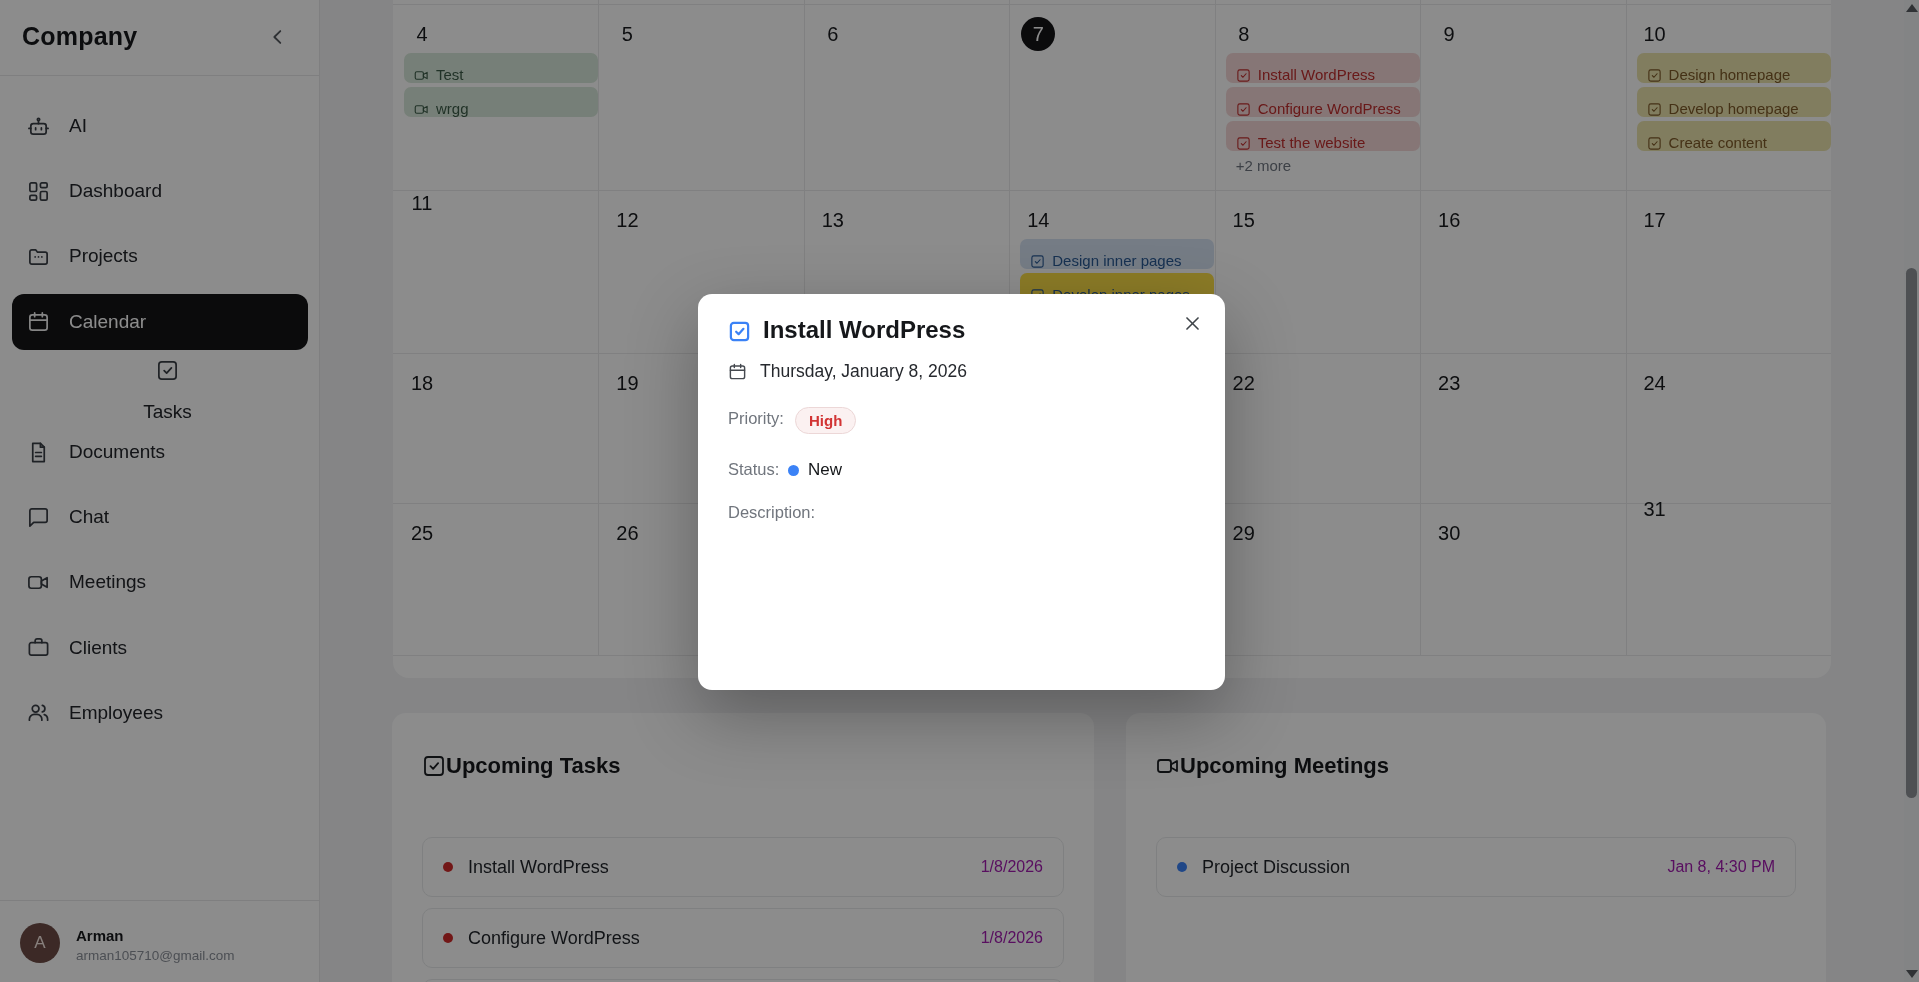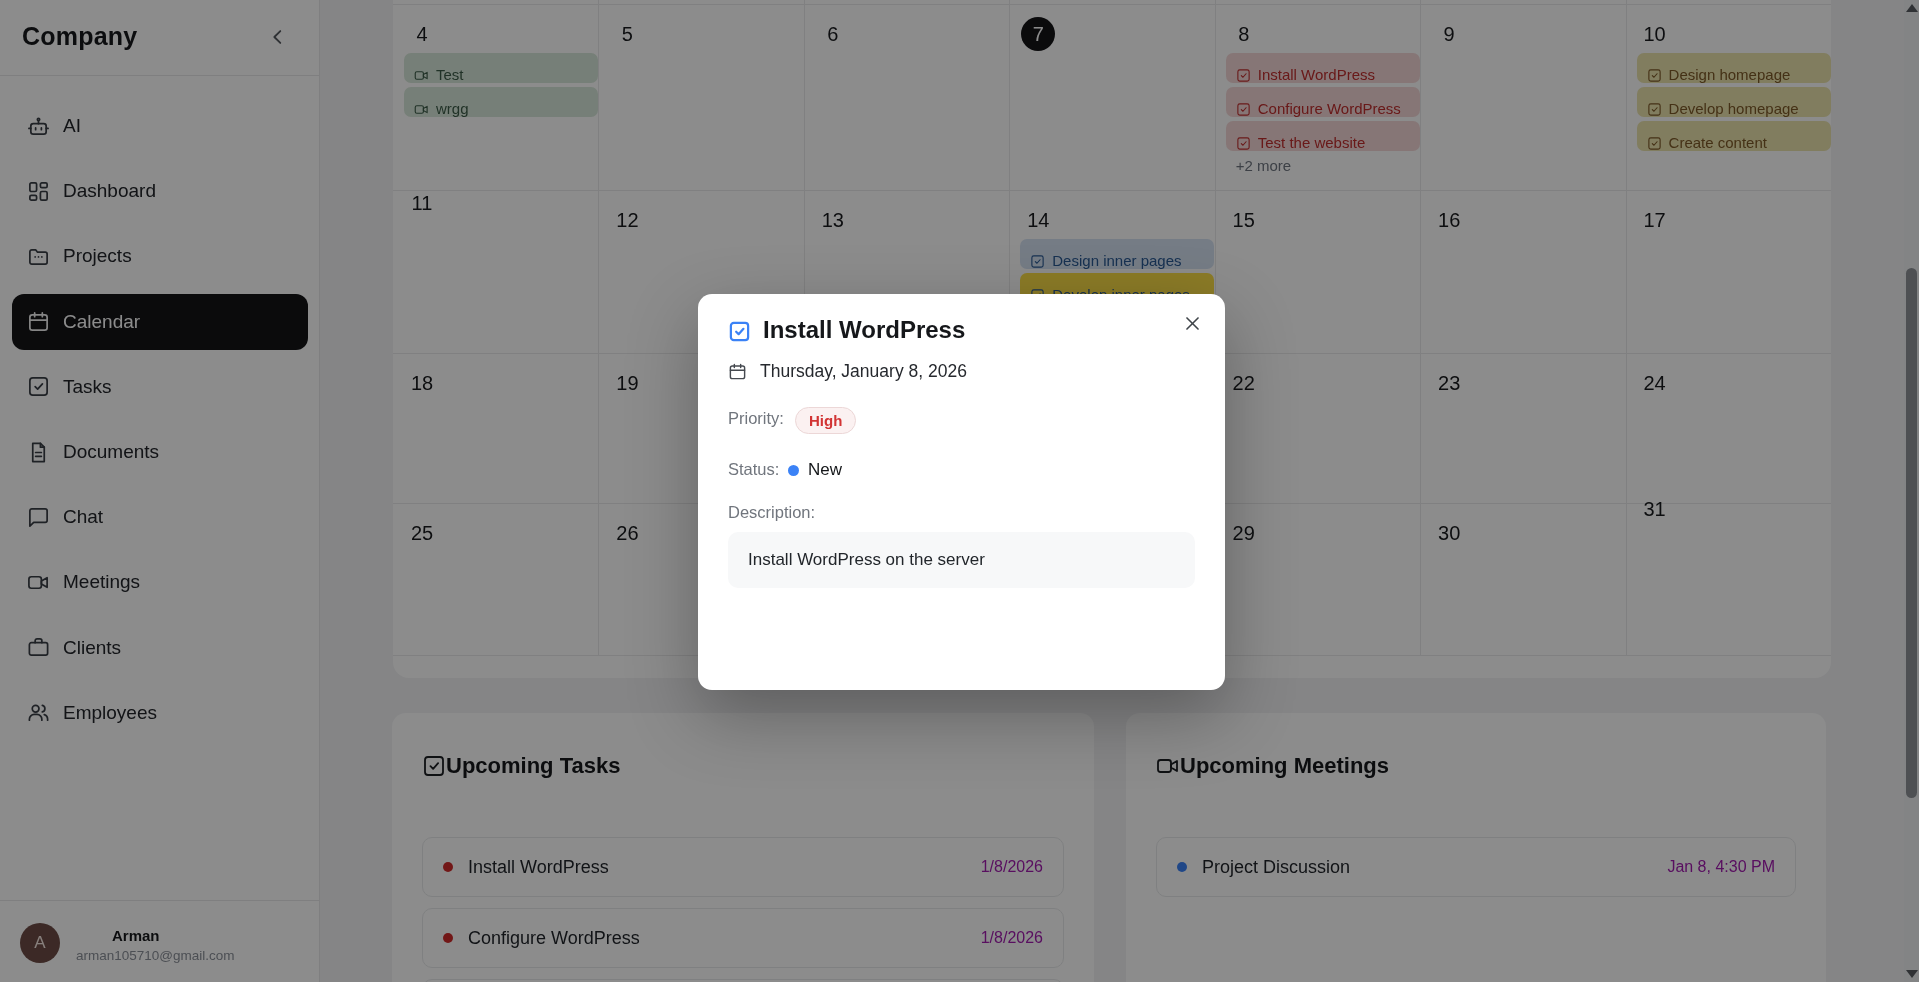--- a/index.html
+++ b/index.html
@@ -7,30 +7,30 @@
   body { font-family:"Liberation Sans", sans-serif; background:#f2f3f5; overflow:hidden; }
   #app { position:relative; width:1919px; height:982px; overflow:hidden; background:#f2f3f5; }
 
   
   .sidebar { position:absolute; left:0; top:0; width:320px; height:982px; background:#ffffff;
              border-right:1px solid #e7e8ea; z-index:1; }
   .brand { position:absolute; left:22px; top:22px; font-size:25px; font-weight:700; color:#17191c; letter-spacing:.2px; }
   .collapse-btn { position:absolute; right:30px; top:26px; width:22px; height:22px; color:#55595f; cursor:pointer; }
   .sb-divider { position:absolute; left:0; right:0; border-top:1px solid #e7e8ea; }
   .nav-item { position:absolute; left:12px; width:296px; height:56px; border-radius:12px;
-              display:flex; align-items:center; padding-left:15px; gap:13px; cursor:pointer; }
+              display:flex; align-items:center; padding-left:15px; gap:19px; cursor:pointer; }
   .nav-item .nv-icon { width:23px; height:23px; color:#3a3f46; flex:0 0 auto; }
   .nav-item .nv-label { font-size:19px; color:#23262b; font-weight:500; }
   .nav-item.active { background:var(--active-nav-bg,#141417); }
   .nav-item.active .nv-label { color:#ffffff; }
   .nav-item.active .nv-icon { color:#f2f2f2; }
   .profile { position:absolute; left:0; bottom:0; width:320px; height:82px; }
   .avatar { position:absolute; left:20px; top:23px; width:40px; height:40px; border-radius:50%;
             background:#6d4c45; color:#f6e7e2; font-size:17px; display:flex; align-items:center; justify-content:center; }
-  .p-name { position:absolute; left:76px; top:27px; font-size:15px; font-weight:700; color:#17191c;margin-left:36px; }
+  .p-name { position:absolute; left:76px; top:27px; font-size:15px; font-weight:700; color:#17191c; }
   .p-email { position:absolute; left:76px; top:48px; font-size:13.5px; color:#8b9099; }
 
   
   .calendar-card { position:absolute; left:393px; top:-30px; width:1438px; height:708px;
                    background:#ffffff; border-radius:0 0 16px 16px; z-index:1; overflow:hidden; }
   .grid-hline { position:absolute; left:0; right:0; border-top:1px solid #e9eaec; }
   .grid-vline { position:absolute; top:0; width:0; border-left:1px solid #e9eaec; }
   .day-num { position:absolute; width:34px; height:34px; line-height:34px; text-align:center;
              font-size:20px; font-weight:500; color:#191b1e; }
   .day-num.today { background:var(--today-bg,#141417); color:#ffffff; border-radius:50%; }
@@ -330,21 +330,21 @@
             </svg></span>
           <span class="nv-label">Projects</span>
         </div>
         <div class="nav-item active" style="top: 293.6px;">
           <span class="nv-icon"><svg viewBox="0 0 24 24" width="100%" height="100%" fill="none" stroke="currentColor" stroke-width="1.8" stroke-linecap="round" stroke-linejoin="round">
               <rect x="3" y="5" width="18" height="16" rx="2.5"></rect>
               <path d="M8 3v4M16 3v4M3 10.5h18"></path>
             </svg></span>
           <span class="nv-label">Calendar</span>
         </div>
-        <div class="nav-item" style="top: 358.8px;">
+        <div class="nav-item" style="top: 358.8px; flex-direction: column;">
           <span class="nv-icon"><svg viewBox="0 0 24 24" width="100%" height="100%" fill="none" stroke="currentColor" stroke-width="1.8" stroke-linecap="round" stroke-linejoin="round">
               <rect x="3" y="3" width="18" height="18" rx="3"></rect>
               <path d="m8.5 12.2 2.6 2.6 5-5.6"></path>
             </svg></span>
           <span class="nv-label">Tasks</span>
         </div>
         <div class="nav-item" style="top: 424px;">
           <span class="nv-icon"><svg viewBox="0 0 24 24" width="100%" height="100%" fill="none" stroke="currentColor" stroke-width="1.8" stroke-linecap="round" stroke-linejoin="round">
               <path d="M6 2.5h8l4 4V21.5H6z"></path>
               <path d="M14 2.5v4h4"></path>
@@ -411,18 +411,15 @@
           <rect x="3" y="5" width="18" height="16" rx="2.5"></rect>
           <path d="M8 3v4M16 3v4M3 10.5h18"></path>
         </svg></span>
     <div class="m-date">Thursday, January 8, 2026</div>
     <div class="m-label" style="top:115px;">Priority:</div>
     <div class="m-priority-pill">High</div>
     <div class="m-label" style="top:166px;">Status:</div>
     <span class="m-status-dot"></span>
     <div class="m-status-val">New</div>
     <div class="m-label" style="top:209px;">Description:</div>
-    <div class="m-desc-box">
-      <div class="m-desc-text">Install WordPress on the server</div>
-    </div>
   </div>
 
 </div>
 
 </body></html>

